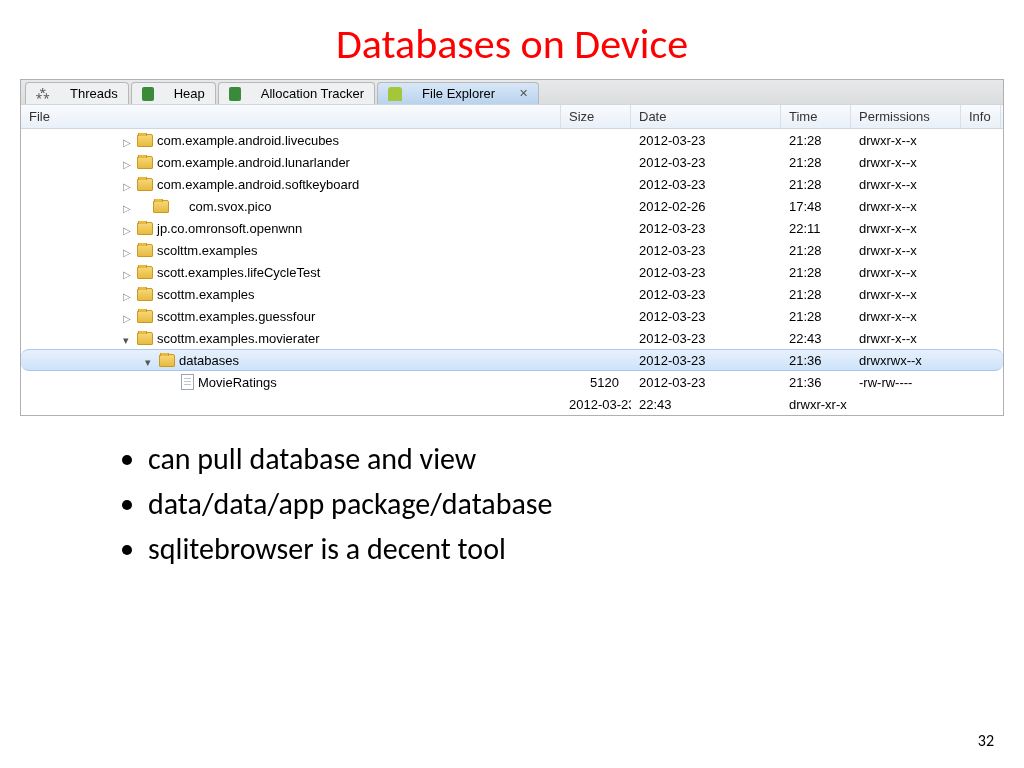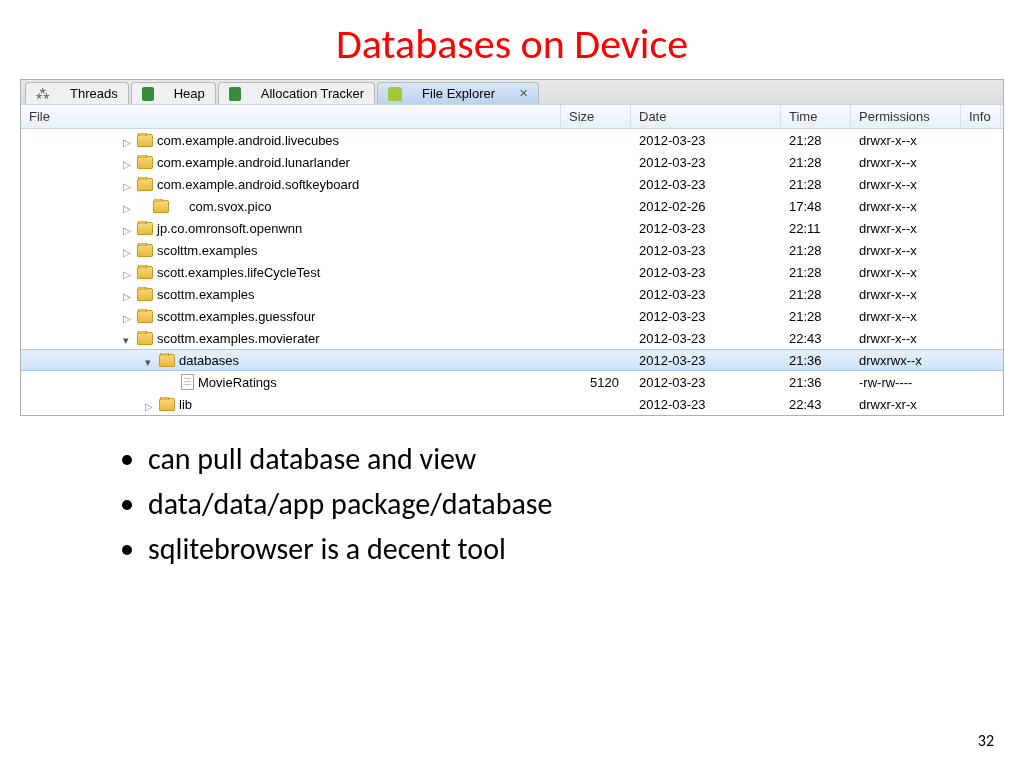--- a/index.html
+++ b/index.html
@@ -66,20 +66,21 @@
     display: grid;
     grid-template-columns: 540px 70px 150px 70px 110px 40px;
     align-items: center;
     height: 22px;
   }
   .row > div { padding: 0 8px; overflow:hidden; white-space:nowrap; }
   .row.selected {
     background: linear-gradient(#e8f1fc,#cde3fa);
     border-top:1px solid #a8c9ee;
     border-bottom:1px solid #a8c9ee;
+    border-radius:8px;
   }
   .namecell { display:flex; align-items:center; gap:4px; }
   .expander {
     width:10px; height:10px; display:inline-block;
     transform: translateY(-1px);
   }
   .expander.collapsed::before { content:"▷"; font-size:10px; color:#888; }
   .expander.expanded::before  { content:"▾"; font-size:11px; color:#555; }
   .expander.none::before { content:""; }
   .folder-icon {
@@ -302,25 +303,20 @@
           <span class="file-icon"></span>
           <span>MovieRatings</span>
         </div>
         <div class="sizecell">5120</div>
         <div>2012-03-23</div>
         <div>21:36</div>
         <div>-rw-rw----</div>
         <div></div>
       </div>
       <div class="row">
-        <div class="namecell" style="padding-left: 124px;">
-          <span class="expander collapsed"></span>
-          <span class="folder-icon"></span>
-          <span>lib</span>
-        </div>
         <div class="sizecell"></div>
         <div>2012-03-23</div>
         <div>22:43</div>
         <div>drwxr-xr-x</div>
         <div></div>
       </div>
     </div>
 </div>
 
 <ul class="bullets">

